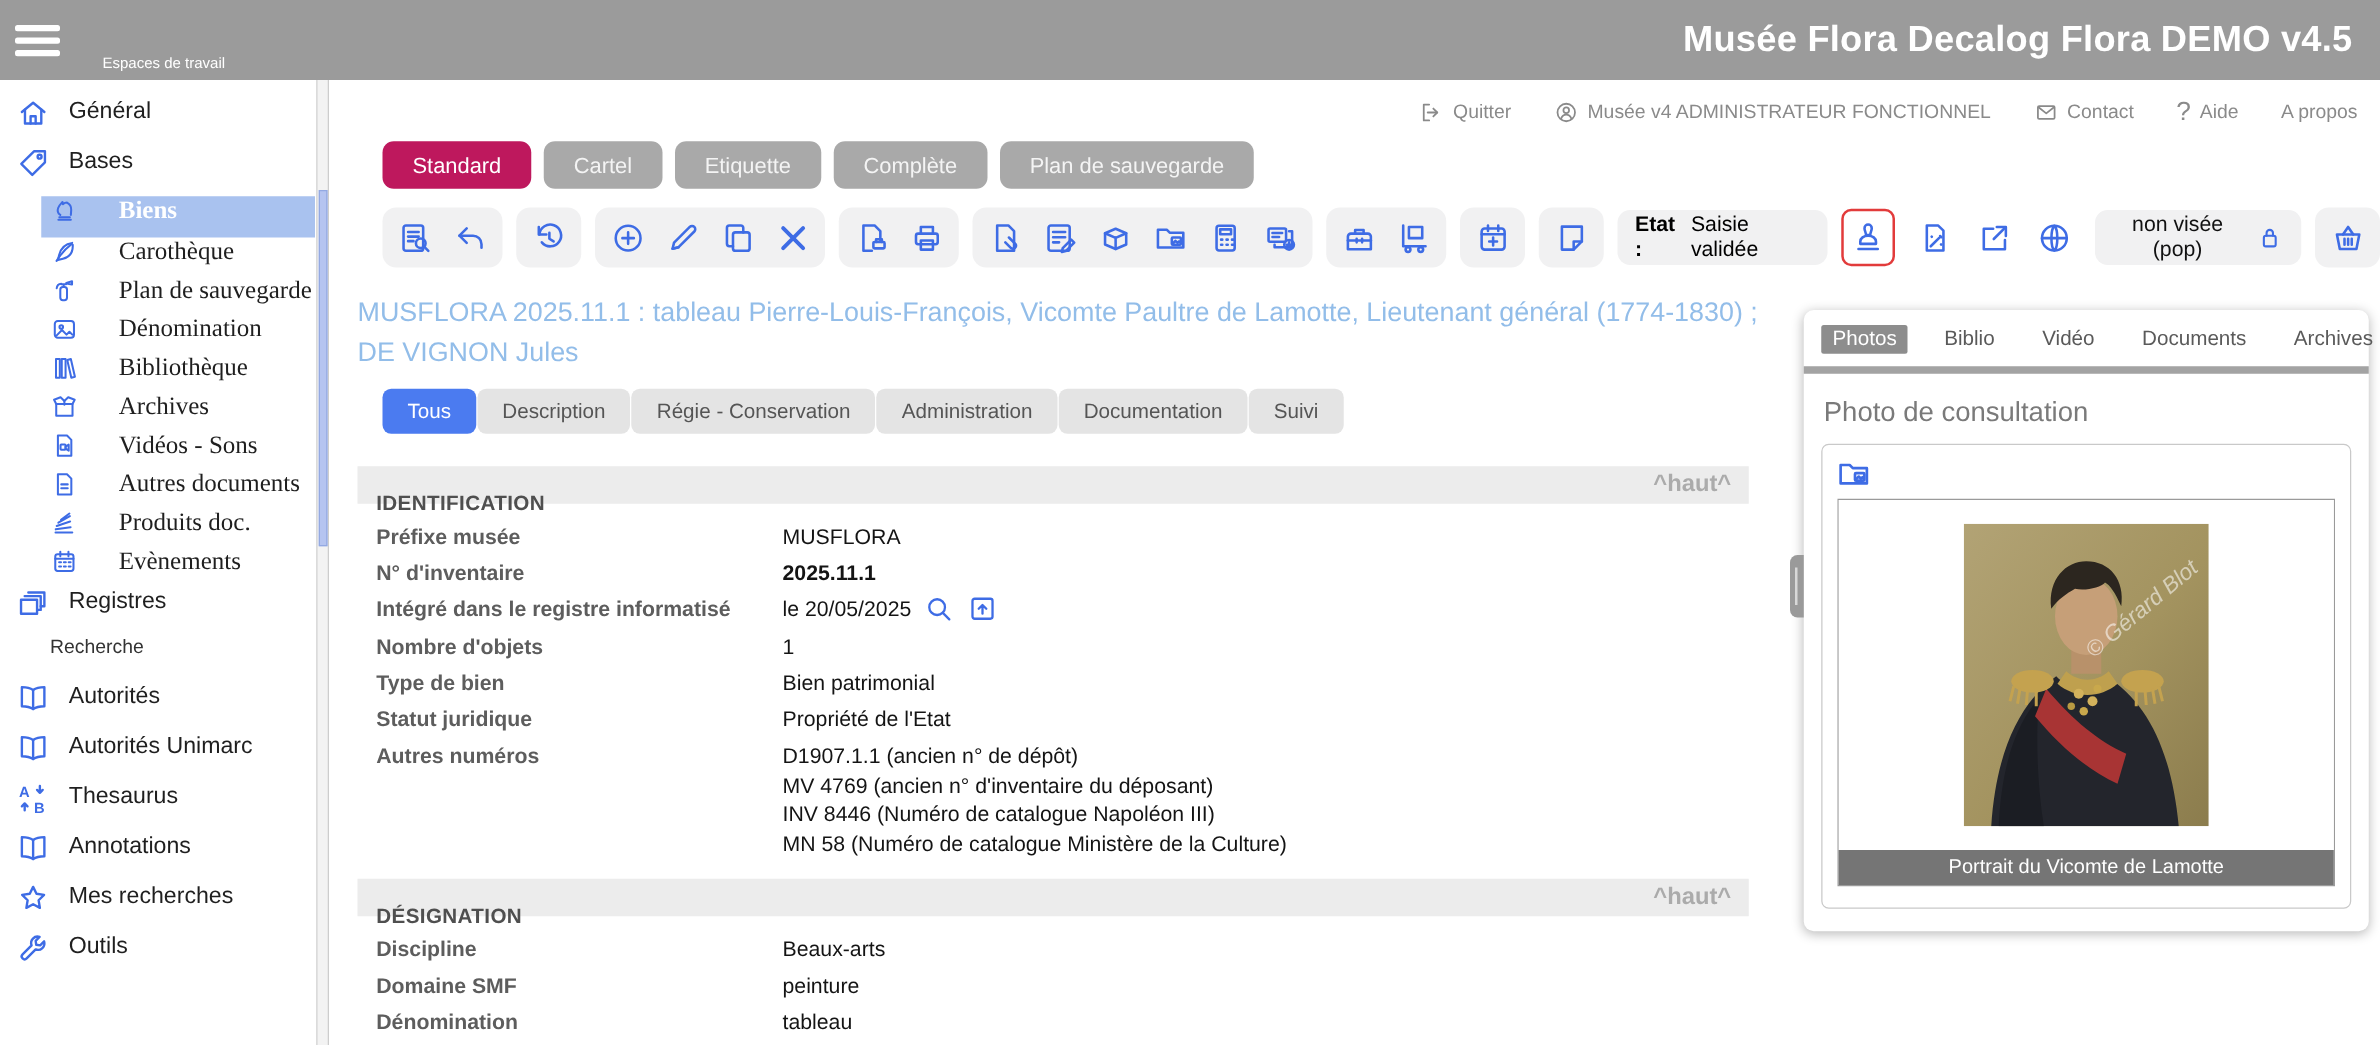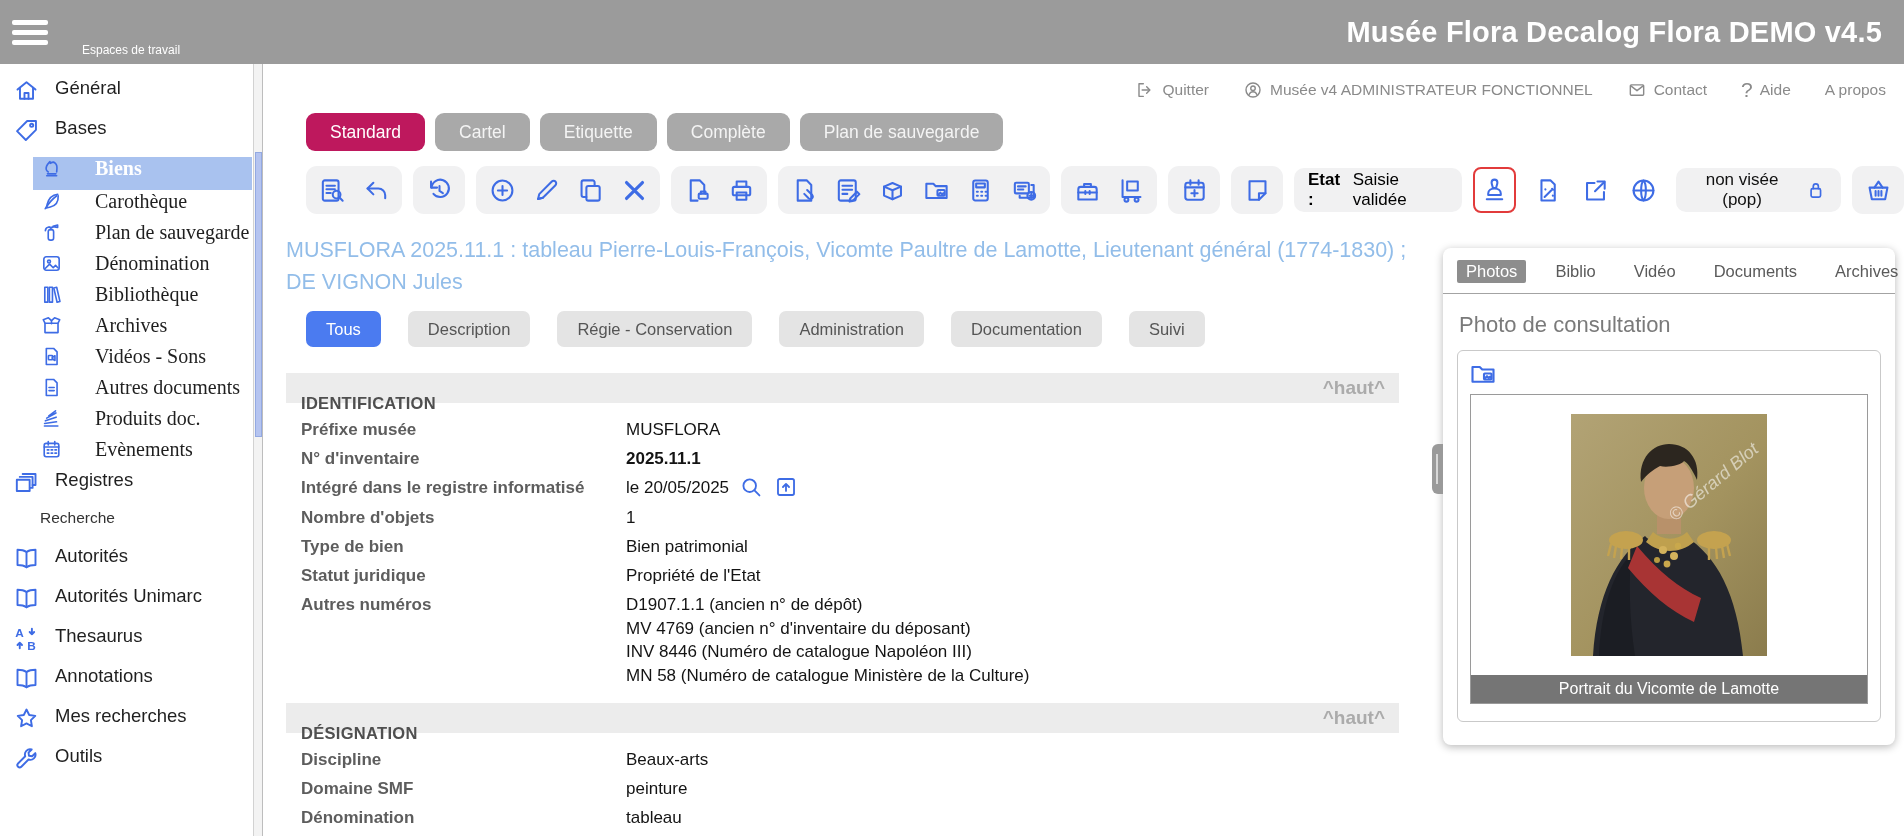--- a/index.html
+++ b/index.html
@@ -40,40 +40,40 @@
   .tgroup { background:#f1f1f2; border-radius:11px; padding:3px 5px; display:flex; gap:2px; }
   .tplain { display:flex; gap:6px; }
   .tbtn { width:42px; height:42px; display:flex; align-items:center; justify-content:center; background:transparent; border:none; color:#3e6ce5; cursor:pointer; padding:0; }
   .tbtn.stamp-hl { border:2.5px solid #e23b3b; border-radius:8px; background:#fff; width:46px; height:46px; }
   .tstate { background:#f1f1f2; border-radius:10px; height:44px; padding:0 14px; font-size:17px; display:flex; align-items:center; gap:6px; color:#000; }
   .tstate b { font-weight:700; }
   .tvisa { background:#f1f1f2; border:none; border-radius:10px; height:44px; padding:0 13px; font-size:17px; color:#111; display:flex; align-items:center; gap:9px; cursor:pointer; font-family:inherit; }
   .tvisa .ic { color:#3e6ce5; }
   
   .record-title { margin:20px 0 0 0; width:1135px; font-size:21.5px; line-height:31.5px; font-weight:400; color:#92bde9; }
-  .record-tabs { display:flex; gap:27px; margin:13px 0 0 20px; }
+  .record-tabs { display:flex; gap:1px; margin:13px 0 0 20px; }
   .rtab { border:none; height:36px; padding:0 20px; font-size:16.5px; border-radius:7px; background:#e4e4e4; color:#555; cursor:pointer; font-family:inherit; }
   .rtab.sel { background:#4b7bf0; color:#fff; }
   .sections { margin-top:26px; width:1113px; }
   .sec-bar { height:30px; background:#ececec; display:flex; align-items:center; justify-content:space-between; padding:0 14px 0 15px; margin-bottom:12px; }
   .sec-title { font-size:16.5px; font-weight:700; color:#4f4f4f; letter-spacing:.3px;margin-top:31px; }
   .sec-anchor { font-size:19px; color:#ababab; text-decoration:none; cursor:pointer;font-weight:bold; }
   .sec-body { padding:0 0 16px 15px; }
   .frow { display:flex; font-size:17px; }
   .frow .lbl { width:325px; flex:none; font-weight:700; color:#5d5d5d; line-height:29px; }
   .frow .val { flex:1; color:#141414; line-height:29px; }
   .frow .val b { font-weight:700; }
   .frow.multi .val { line-height:23.5px; padding-top:3px; white-space:pre-line; }
   .inline-ic { background:none; border:none; color:#3e6ce5; cursor:pointer; padding:0; margin-left:9px; vertical-align:-7px; }
   
   .media-card { position:absolute; top:184px; left:1180px; width:452px; height:497px; background:#fff; border-radius:8px;
                 box-shadow:0 2px 9px rgba(0,0,0,.28); padding:10px 14px; }
   .panel-handle { position:absolute; left:-11px; top:196px; width:11px; height:50px; background:#9a9a9a; border-radius:6px 0 0 6px; cursor:pointer; }
   .panel-handle::after { content:""; position:absolute; left:4px; top:10px; bottom:10px; width:2px; background:#d8d8d8; }
-  .media-tabs { display:flex; align-items:center; margin:0 -14px; padding:2px 14px 10px; border-bottom:1px solid #a3a3a3; }
+  .media-tabs { display:flex; align-items:center; margin:0 -14px; padding:2px 14px 10px; border-bottom:6px solid #a3a3a3; }
   .mtab { font-size:16.5px; color:#5a5a5a; padding:2px 9px; cursor:pointer; white-space:nowrap; }
   .mtab.sel { background:#8d8d8d; color:#fff; border-radius:2px; }
   .vsep { width:1px; height:18px; background:#ccc; margin:0 10px; }
   .media-heading { margin:18px 0 0 2px; font-size:22px; color:#7a7a7a; font-weight:400; }
   .photo-box { margin-top:12px; border:1px solid #c9c9c9; border-radius:6px; height:372px; }
   .folder-btn { margin:8px 0 2px 10px; background:none; border:none; color:#3e6ce5; cursor:pointer; padding:0; }
   .photo-frame { margin:0 12px; border:1px solid #9a9a9a; height:310px; display:flex; flex-direction:column; }
   .photo-area { flex:1; display:flex; align-items:center; justify-content:center; background:#fff; overflow:hidden; }
   .caption { height:28px; background:#757575; color:#fff; font-size:16px; text-align:center; line-height:28px; }
   

